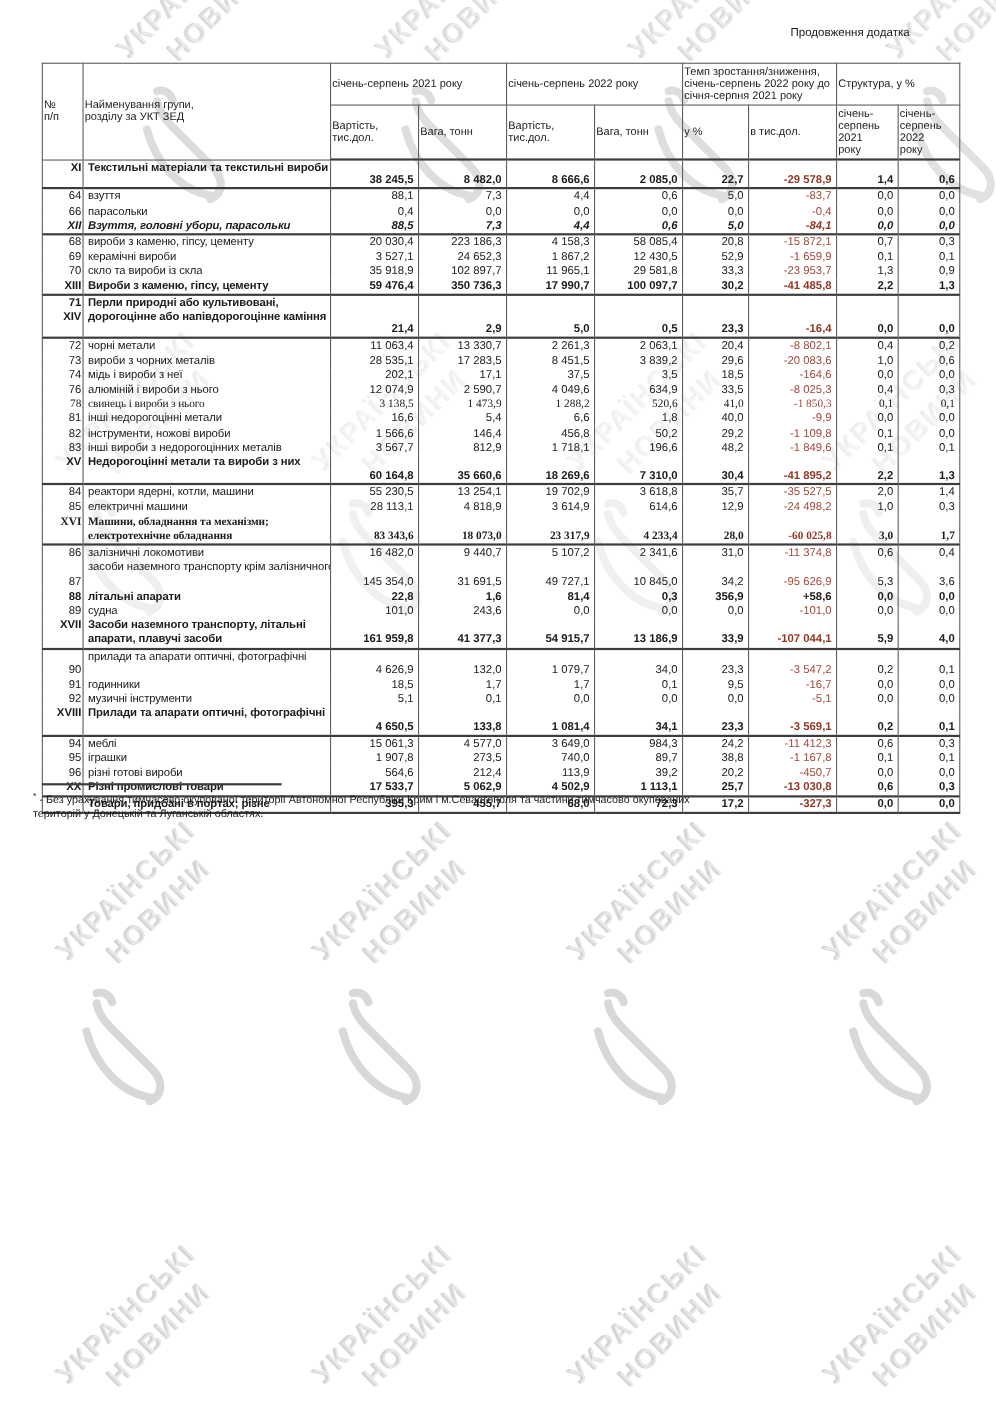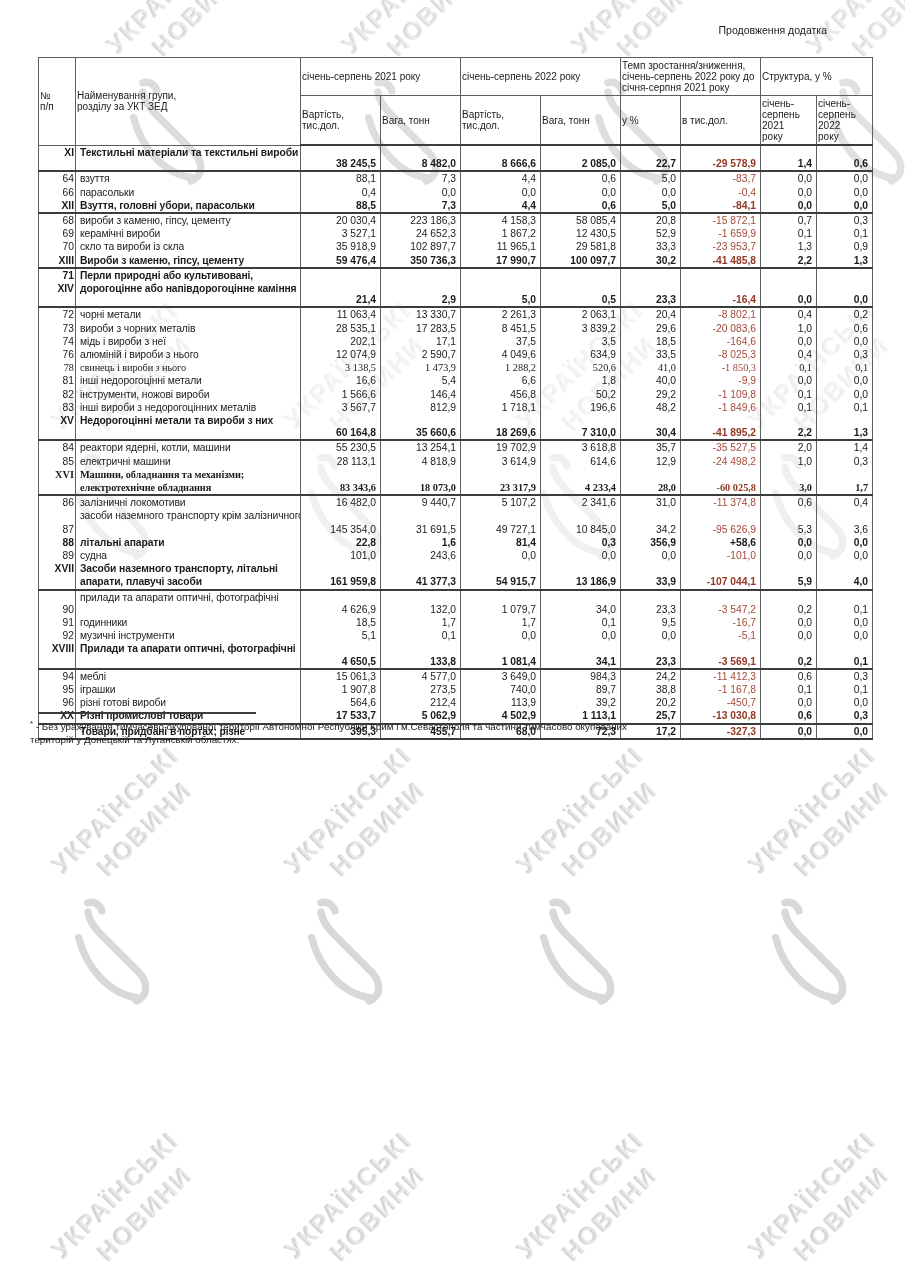--- a/index.html
+++ b/index.html
@@ -291,21 +291,21 @@
         <td class="c-name">парасольки</td>
         <td class="c-val">0,4</td>
         <td class="c-val">0,0</td>
         <td class="c-val">0,0</td>
         <td class="c-val">0,0</td>
         <td class="c-val">0,0</td>
         <td class="c-val neg">-0,4</td>
         <td class="c-val">0,0</td>
         <td class="c-val">0,0</td>
       </tr>
-      <tr class="bold sep" style="height: 13.2px;">
+      <tr class="bold sep" style="height: 13.2px; font-style: italic;">
         <td class="c-num">XII</td>
         <td class="c-name">Взуття, головні убори, парасольки</td>
         <td class="c-val">88,5</td>
         <td class="c-val">7,3</td>
         <td class="c-val">4,4</td>
         <td class="c-val">0,6</td>
         <td class="c-val">5,0</td>
         <td class="c-val neg">-84,1</td>
         <td class="c-val">0,0</td>
         <td class="c-val">0,0</td>

